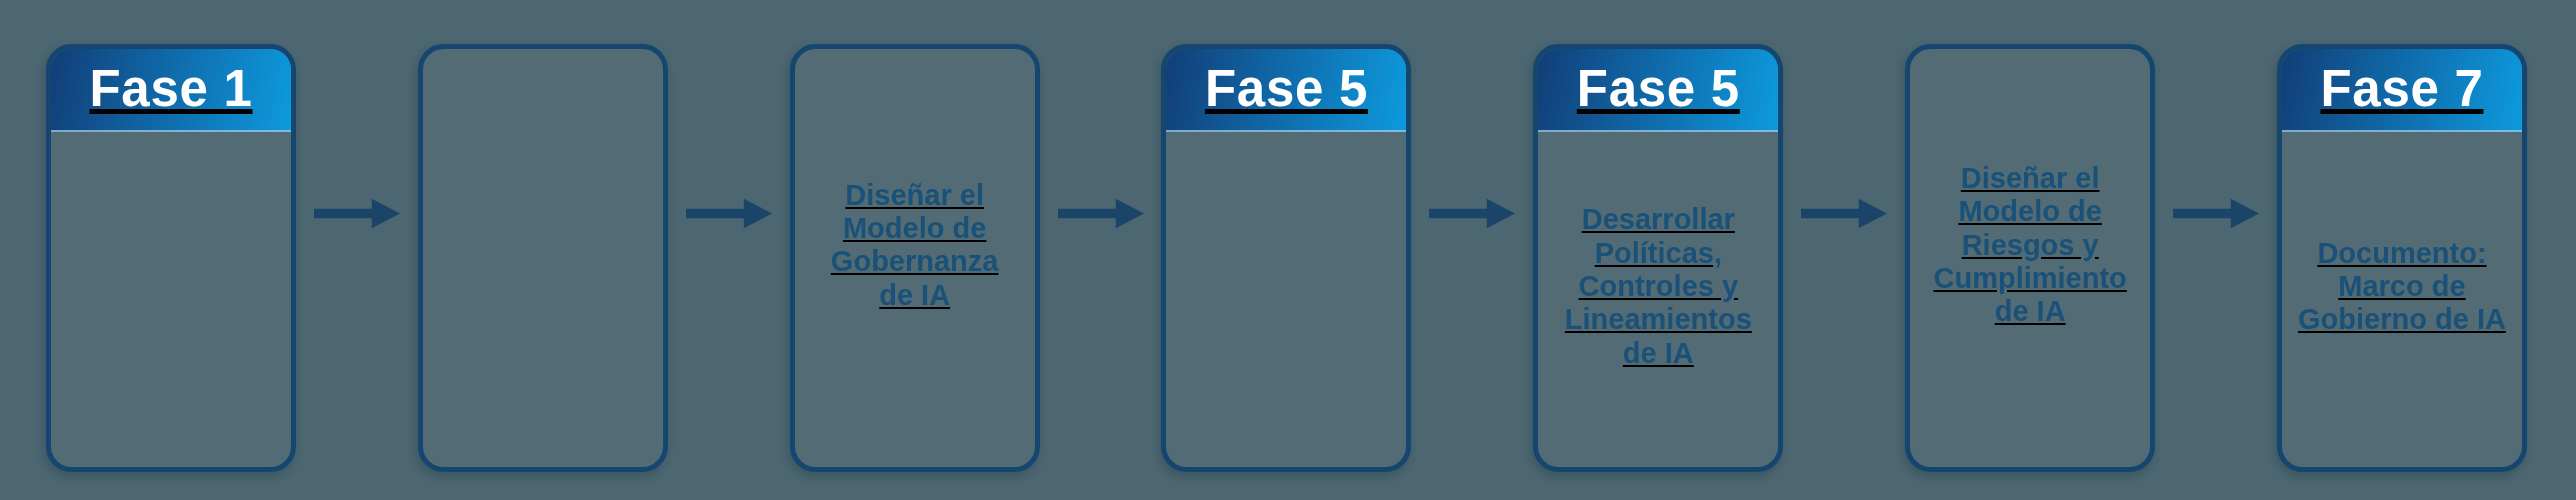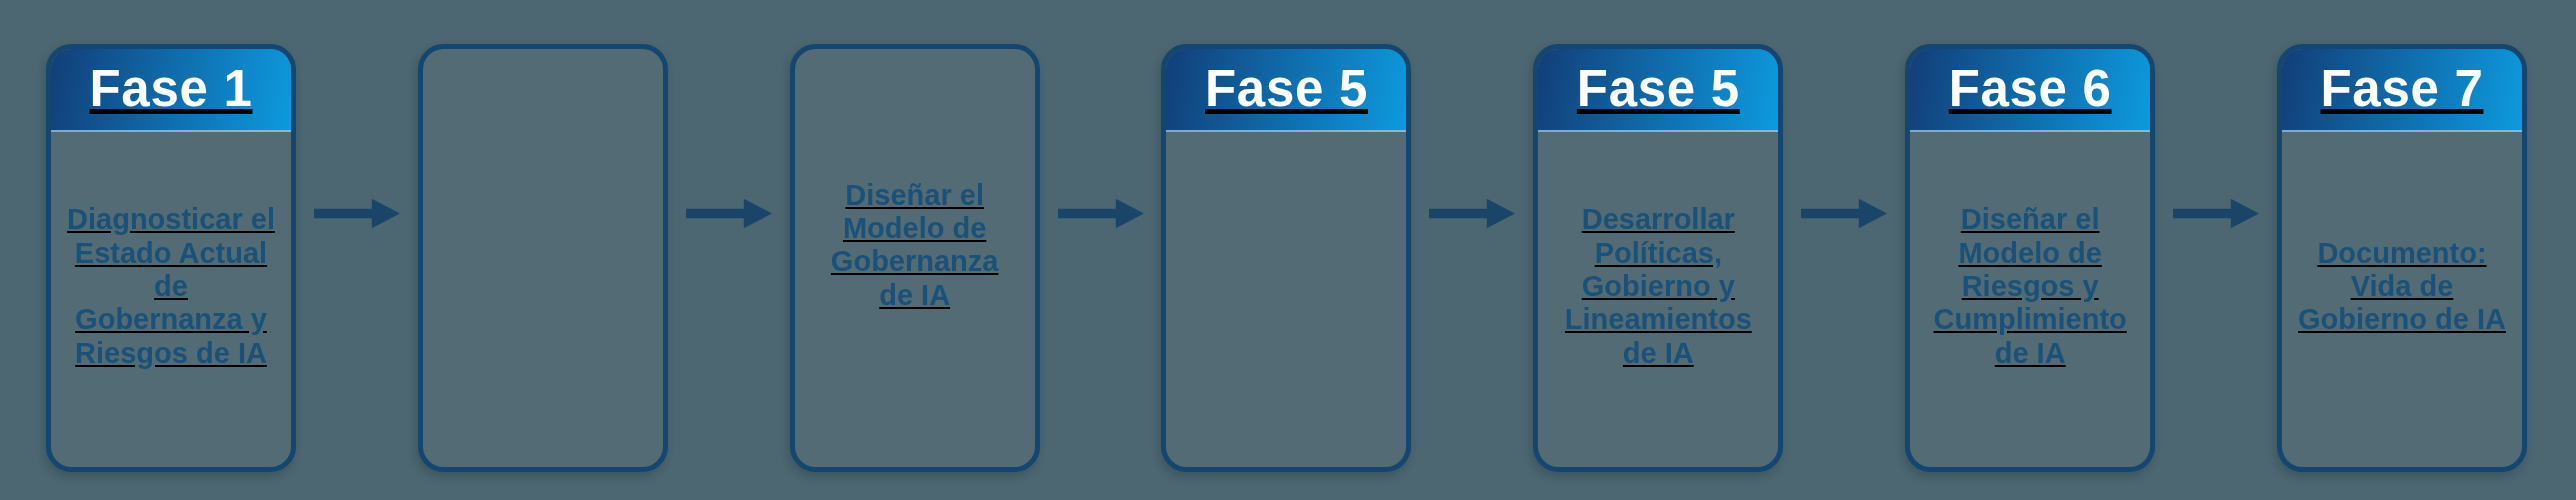--- a/index.html
+++ b/index.html
@@ -89,26 +89,20 @@
 </style>
 </head>
 <body>
 
 <div class="canvas">
   <div class="row" id="phase-row">
   <div class="phase-card">
     <div class="phase-header">
       <span class="phase-title">Fase 1</span>
     </div>
-    <div class="phase-body">
-      <span class="phase-text">Diagnosticar el
-Estado Actual de
-Gobernanza y
-Riesgos de IA</span>
-    </div>
   </div>
 
   <div class="arrow-cell">
     <span class="arrow-icon">
       <svg width="86" height="35" viewBox="0 0 128 52" xmlns="http://www.w3.org/2000/svg">
         <path d="M0,19 L86,19 L86,4 L128,26 L86,48 L86,33 L0,33 Z"></path>
       </svg>
     </span>
   </div>
 
@@ -154,38 +148,35 @@
     </span>
   </div>
 
   <div class="phase-card">
     <div class="phase-header">
       <span class="phase-title">Fase 5</span>
     </div>
     <div class="phase-body">
       <span class="phase-text">Desarrollar
 Políticas,
-Gobierno y
+Controles y
 Lineamientos
 de IA</span>
     </div>
   </div>
 
   <div class="arrow-cell">
     <span class="arrow-icon">
       <svg width="86" height="35" viewBox="0 0 128 52" xmlns="http://www.w3.org/2000/svg">
         <path d="M0,19 L86,19 L86,4 L128,26 L86,48 L86,33 L0,33 Z"></path>
       </svg>
     </span>
   </div>
 
   <div class="phase-card">
-    <div class="phase-header">
-      <span class="phase-title">Fase 6</span>
-    </div>
     <div class="phase-body">
       <span class="phase-text">Diseñar el
 Modelo de
 Riesgos y
 Cumplimiento
 de IA</span>
     </div>
   </div>
 
   <div class="arrow-cell">
@@ -195,19 +186,19 @@
       </svg>
     </span>
   </div>
 
   <div class="phase-card">
     <div class="phase-header">
       <span class="phase-title">Fase 7</span>
     </div>
     <div class="phase-body">
       <span class="phase-text">Documento:
-Vida de
+Marco de
 Gobierno de IA</span>
     </div>
   </div>
 </div>
 </div>
 
 
 </body></html>

